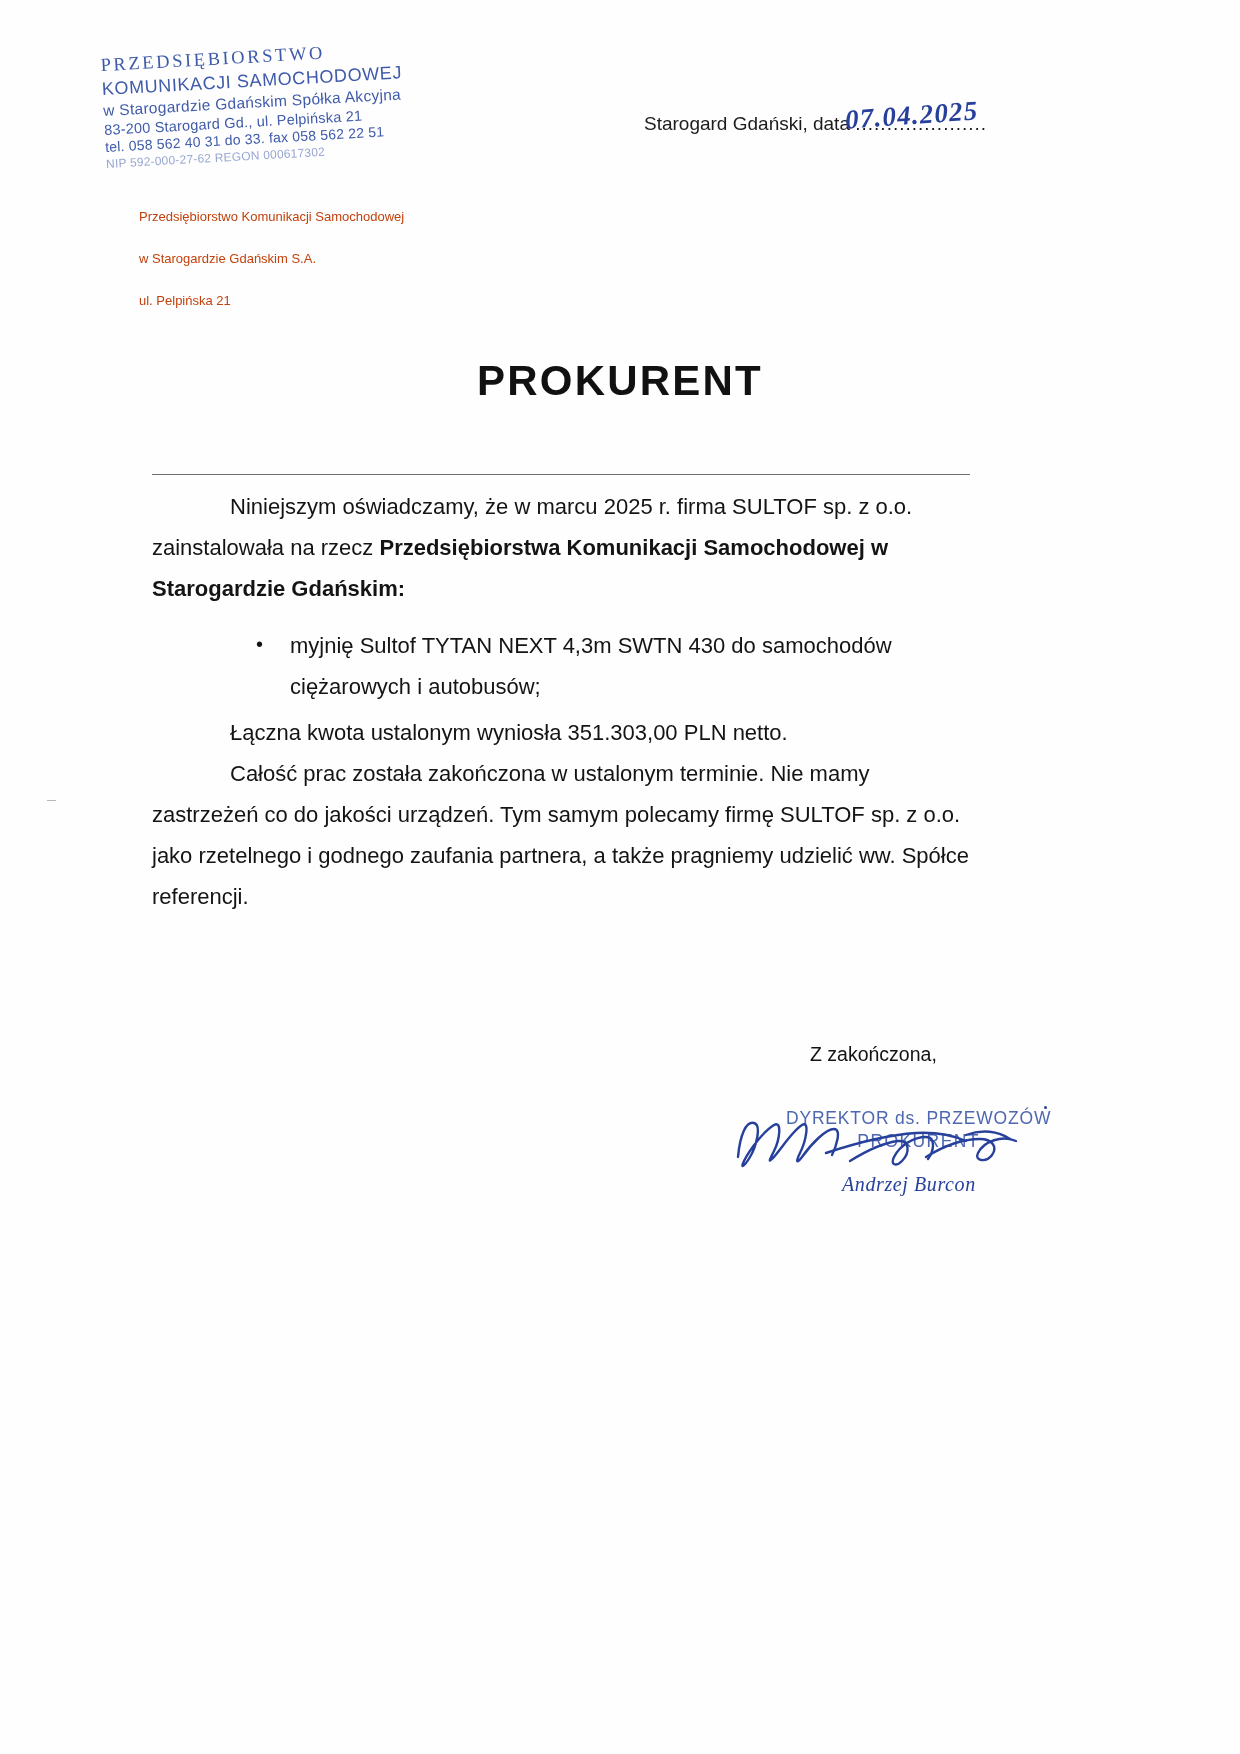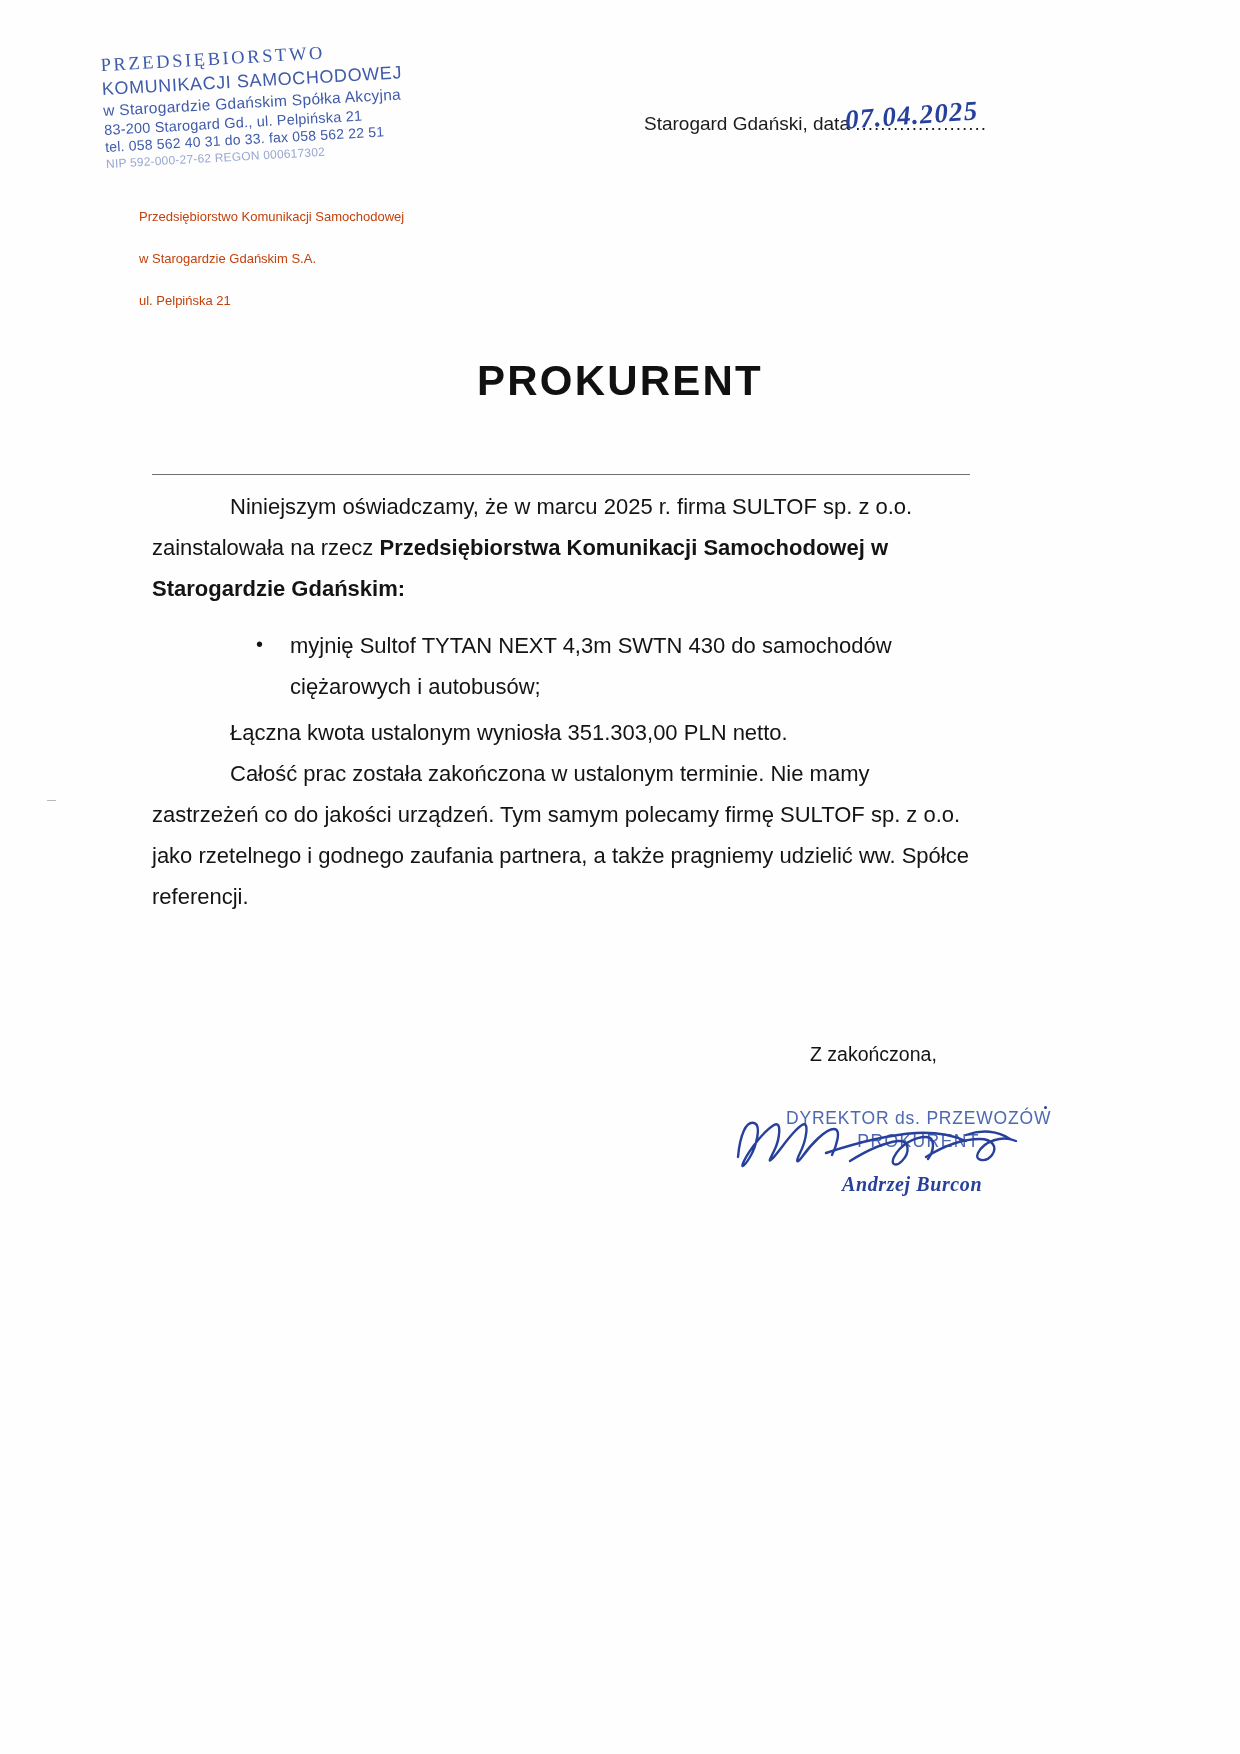--- a/index.html
+++ b/index.html
@@ -207,21 +207,21 @@
     top: 1095px;
     width: 300px;
     height: 90px;
     pointer-events: none;
   }
   .sig-name {
     position: absolute;
     left: 842px;
     top: 1173px;
     font-family: "Liberation Serif", serif;
-    font-weight: bold;
+    font-weight: normal;
     font-style: italic;
     font-size: 20px;
     color: #27409b;
     letter-spacing: 0.6px;
     white-space: nowrap;
   }
   .tick {
     position: absolute;
     left: 1044px;
     top: 1106px;

